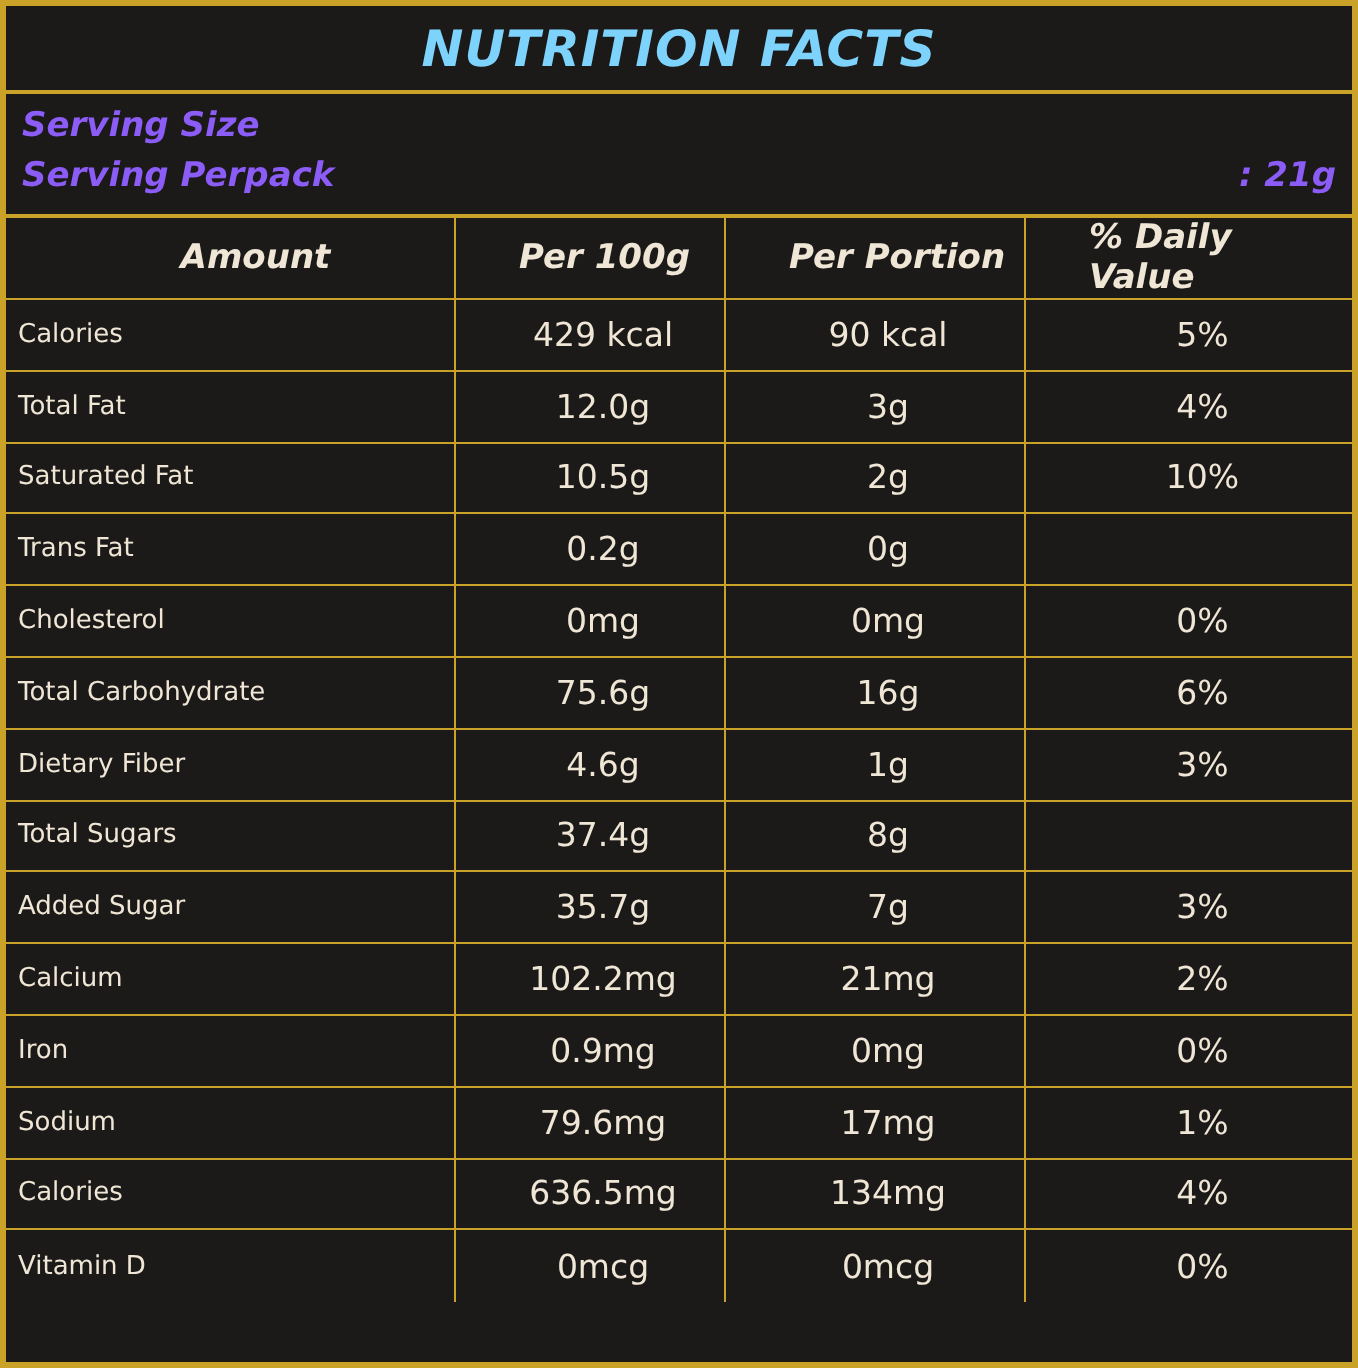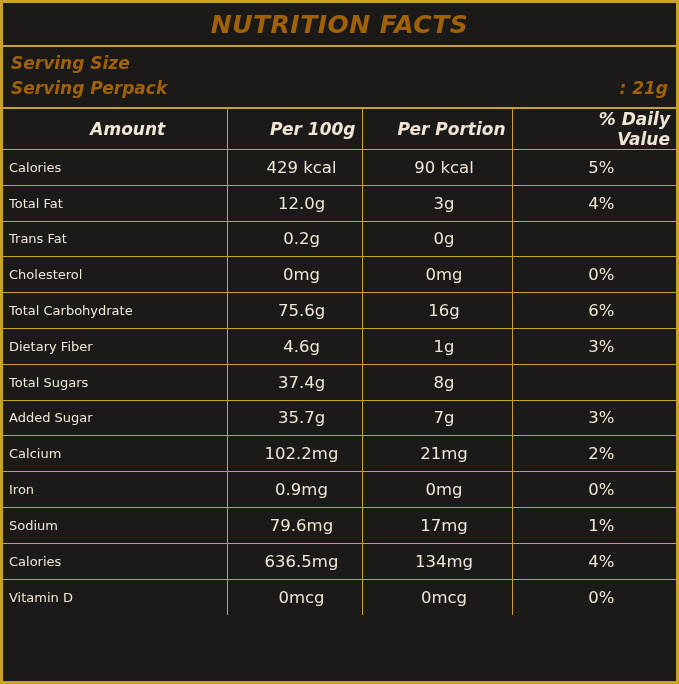--- a/index.html
+++ b/index.html
@@ -29,35 +29,35 @@
     justify-content: center;
     border-bottom: 2px solid #c9a227;
     box-sizing: border-box;
   }
   .title-text {
     font-family: "DejaVu Sans", sans-serif;
     font-style: italic;
     font-weight: bold;
     font-size: 25px;
     letter-spacing: 0.5px;
-    color: #a16207;
+    color: #7dd3fc;
   }
   .serving-block {
     box-sizing: border-box;
     border-bottom: 2px solid #c9a227;
     padding: 4px 8px 6px 8px;
   }
   .serving-line {
     display: flex;
     justify-content: space-between;
     align-items: baseline;
     font-style: italic;
     font-weight: bold;
     font-size: 17px;
-    color: #a16207;
+    color: #8b5cf6;
     line-height: 25px;
   }
   table.nf {
     width: 100%;
     border-collapse: collapse;
     table-layout: fixed;
   }
   table.nf col.c0 { width: 224px; }
   table.nf col.c1 { width: 135px; }
   table.nf col.c2 { width: 150px; }
@@ -75,21 +75,21 @@
     vertical-align: middle;
   }
   table.nf tr th:last-child,
   table.nf tr td:last-child {
     border-right: none;
   }
   table.nf th {
     font-style: italic;
     font-weight: bold;
     font-size: 17px;
-    text-align: right;
+    text-align: left;
   }
   table.nf th.first {
     text-align: center;
   }
   table.nf td.name {
     text-align: left;
     font-style: normal;
     font-weight: normal;
     font-size: 13px;
   }
@@ -147,20 +147,26 @@
         <td class="val">90 kcal</td>
         <td class="val">5%</td>
       </tr>
       <tr>
         <td class="name">Total Fat</td>
         <td class="val">12.0g</td>
         <td class="val">3g</td>
         <td class="val">4%</td>
       </tr>
       <tr>
+        <td class="name">Saturated Fat</td>
+        <td class="val">10.5g</td>
+        <td class="val">2g</td>
+        <td class="val">10%</td>
+      </tr>
+      <tr>
         <td class="name">Trans Fat</td>
         <td class="val">0.2g</td>
         <td class="val">0g</td>
         <td class="val"></td>
       </tr>
       <tr>
         <td class="name">Cholesterol</td>
         <td class="val">0mg</td>
         <td class="val">0mg</td>
         <td class="val">0%</td>

